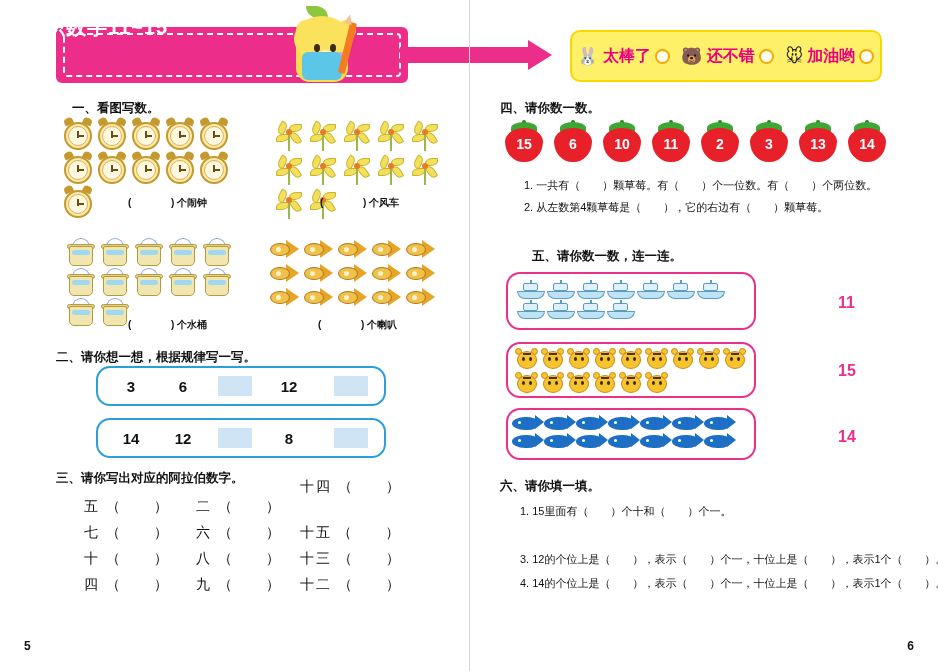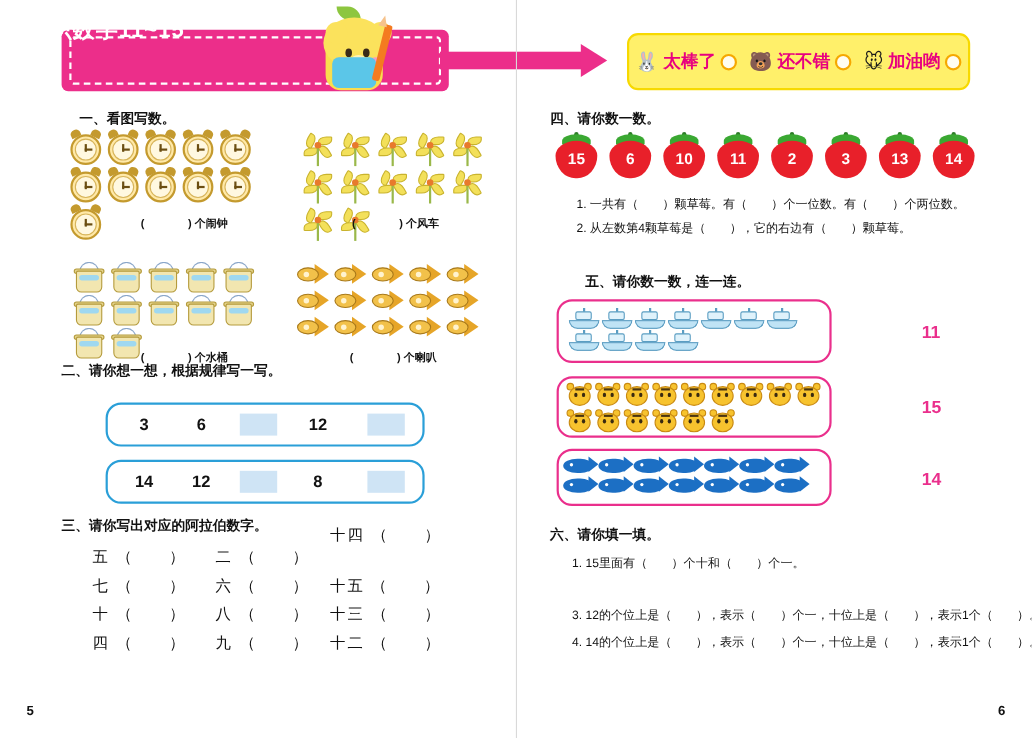--- a/index.html
+++ b/index.html
@@ -569,21 +569,21 @@
         <i class="body"></i>
         <i class="dot"></i>
       </span>
   </div>
   <div class="cap" style="left:318px; top:318px;">
     <span>(</span>
     <span style="display:inline-block;width:34px;"></span>
     <span>) 个喇叭</span>
   </div>
 
-  <div class="sec-head" style="left:56px; top:329px;">二、请你想一想，根据规律写一写。</div>
+  <div class="sec-head" style="left:56px; top:349px;">二、请你想一想，根据规律写一写。</div>
 
   <div class="pat-box" style="left:96px; top:366px; width:290px; height:40px;"></div>
   <div class="pat-cell" style="left:106px; top:378px; width:50px;">3</div>
   <div class="pat-cell" style="left:158px; top:378px; width:50px;">6</div>
   <div class="pat-blank" style="left:218px; top:376px; width:34px; height:20px;"></div>
   <div class="pat-cell" style="left:264px; top:378px; width:50px;">12</div>
   <div class="pat-blank" style="left:334px; top:376px; width:34px; height:20px;"></div>
 
   <div class="pat-box" style="left:96px; top:418px; width:290px; height:40px;"></div>
   <div class="pat-cell" style="left:106px; top:430px; width:50px;">14</div>

